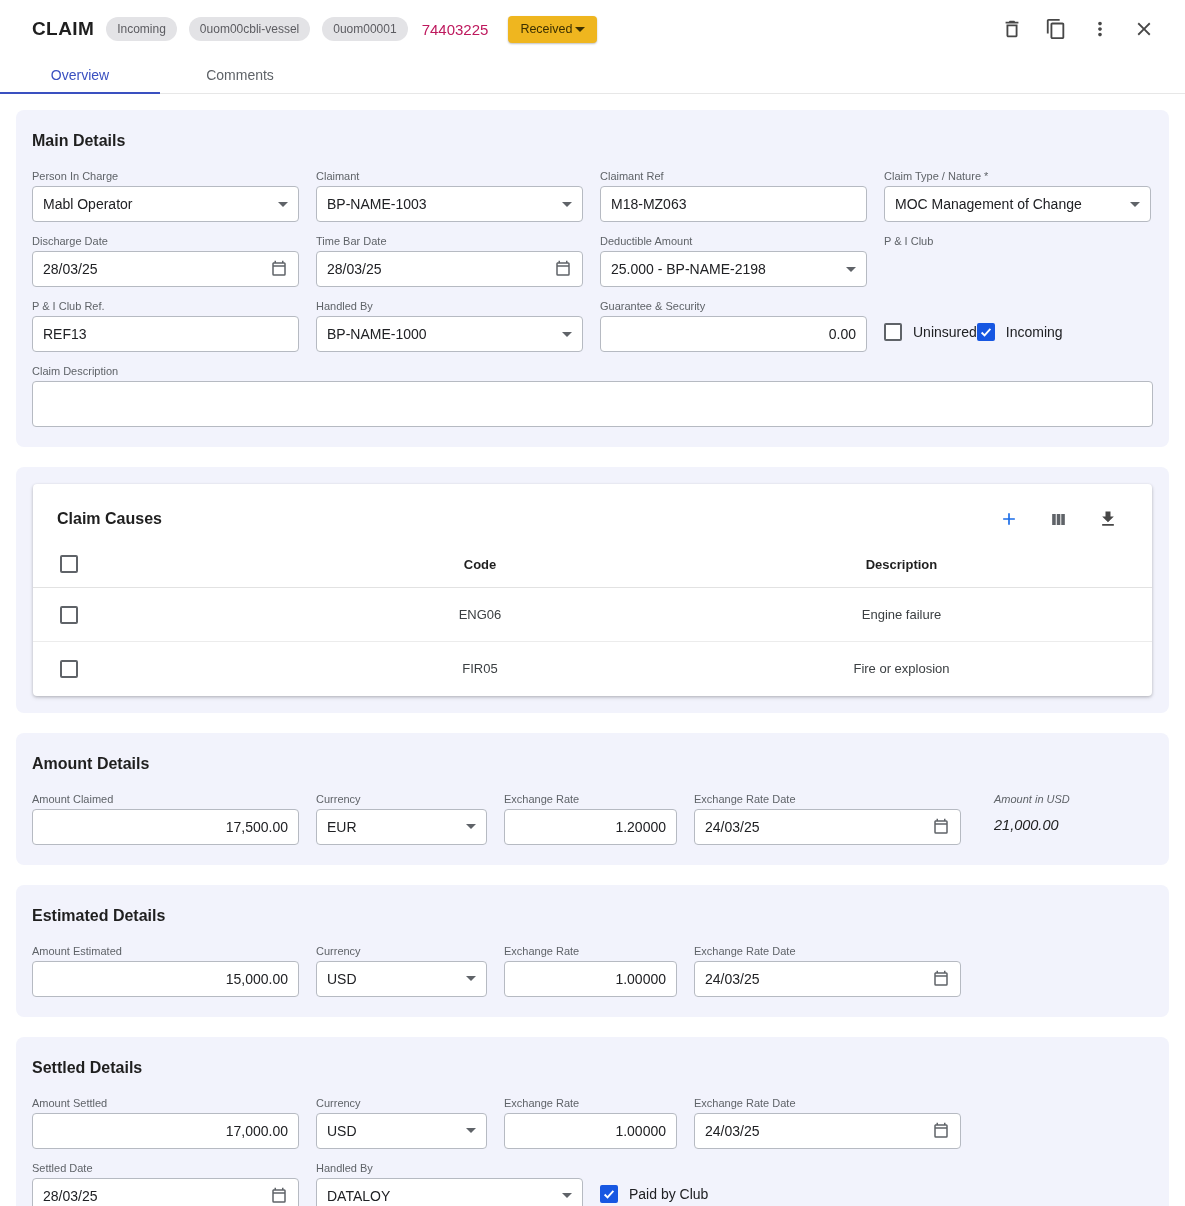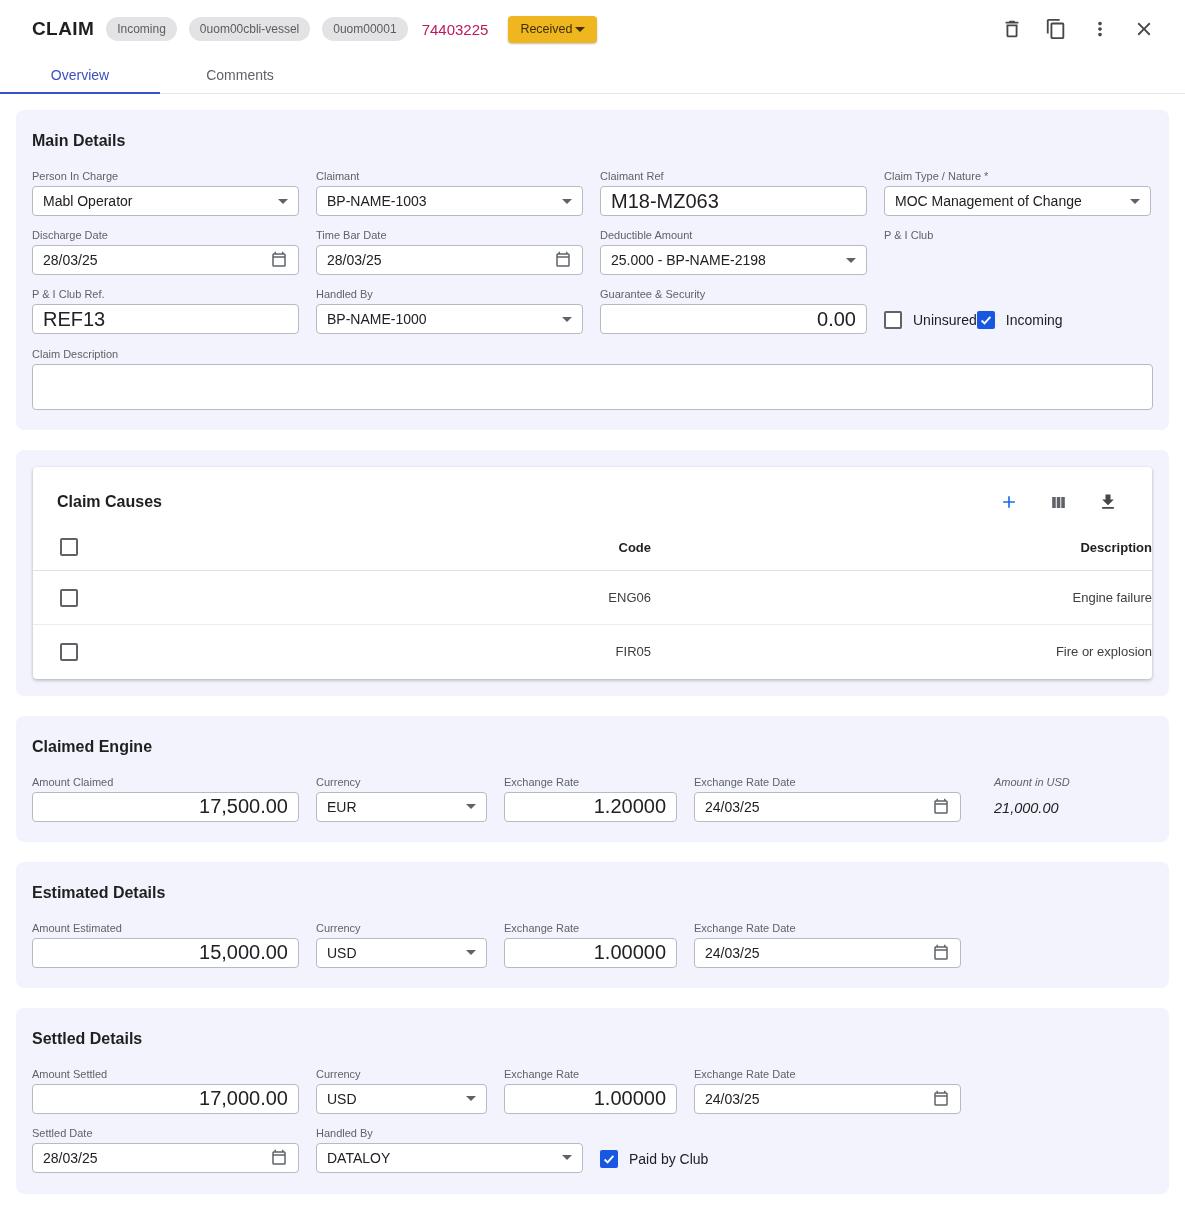--- a/index.html
+++ b/index.html
@@ -66,27 +66,27 @@
   .panel-title { font-size: 16px; font-weight: 700; color: #1f1f1f; margin: 6px 0 20px 0; }
 
   .row { display: flex; gap: 17px; margin-bottom: 13px; align-items: flex-start; }
   .row:last-child { margin-bottom: 0; }
   .field label {
     display: block; font-size: 11px; color: #5f6368; margin-bottom: 4px; white-space: nowrap;
   }
   .w267 { width: 267px; } .w171 { width: 171px; } .w173 { width: 173px; } .wfull { flex: 1; }
 
   .control {
-    height: 30px; width: 100%;
+    height: 36px; width: 100%;
     border: 1px solid #b6bac2; border-radius: 4px; background: #fff;
     display: flex; align-items: center; gap: 8px;
     padding: 0 10px; font-size: 14px; color: #202124; cursor: pointer;
   }
   input.control, textarea.control {
-    font-family: inherit; font-size: 20px; color: #202124; cursor: text; display: block;
+    font-family: inherit; font-size: 14px; color: #202124; cursor: text; display: block;
   }
   input.control.num { text-align: right; }
   .ctl-value { flex: 1; white-space: nowrap; overflow: hidden; }
   .control.disabled { background: #e9eaee; border-color: #dddee4; color: #8d909a; cursor: default; }
   .control.disabled .ctl-value { color: #8d909a; }
   .cal svg { display: block; }
   textarea.control { height: 46px; resize: none; padding: 6px 10px; }
 
   
   .checkbox { display: flex; align-items: center; gap: 11px; cursor: pointer; }
@@ -108,21 +108,21 @@
     overflow: hidden;
   }
   .card-header {
     display: flex; align-items: center; justify-content: space-between;
     padding: 23px 24px 14px 24px;
   }
   .card-title { font-size: 16px; font-weight: 700; color: #1f1f1f; }
   .card-actions { display: flex; align-items: center; gap: 26px; padding-right: 8px; }
 
   table.cc-table { width: 100%; border-collapse: collapse; }
-  .cc-table th, .cc-table td { text-align: right; vertical-align: middle; }
+  .cc-table th, .cc-table td { text-align: center; vertical-align: middle; }
   .cc-table th:nth-child(1), .cc-table td:nth-child(1) { width: 276px; padding-left: 27px; }
   .cc-table th:nth-child(2), .cc-table td:nth-child(2) { width: 342px; }
   .cc-table thead th {
     font-size: 13px; font-weight: 700; color: #1f1f1f;
     padding-top: 10px; padding-bottom: 14px;
     border-bottom: 1px solid #e2e2e2;
   }
   .cc-table tbody td { font-size: 13px; color: #3c4043; height: 54px; }
   .cc-table tbody tr:first-child td { border-bottom: 1px solid #ececec; }
 
@@ -329,21 +329,21 @@
             </td>
             <td>FIR05</td>
             <td>Fire or explosion</td>
           </tr>
         </tbody>
       </table>
     </div>
   </section>
 
   <section class="panel">
-    <h2 class="panel-title">Claimed Engine</h2>
+    <h2 class="panel-title">Amount Details</h2>
     <div class="row">
       <div class="field w267">
         <label>Amount Claimed</label>
         <input class="control num" value="17,500.00" style="">
       </div>
       <div class="field w171">
         <label>Currency</label>
         <div class="control">
           <span class="ctl-value">EUR</span>
           <span class="caret"></span>

